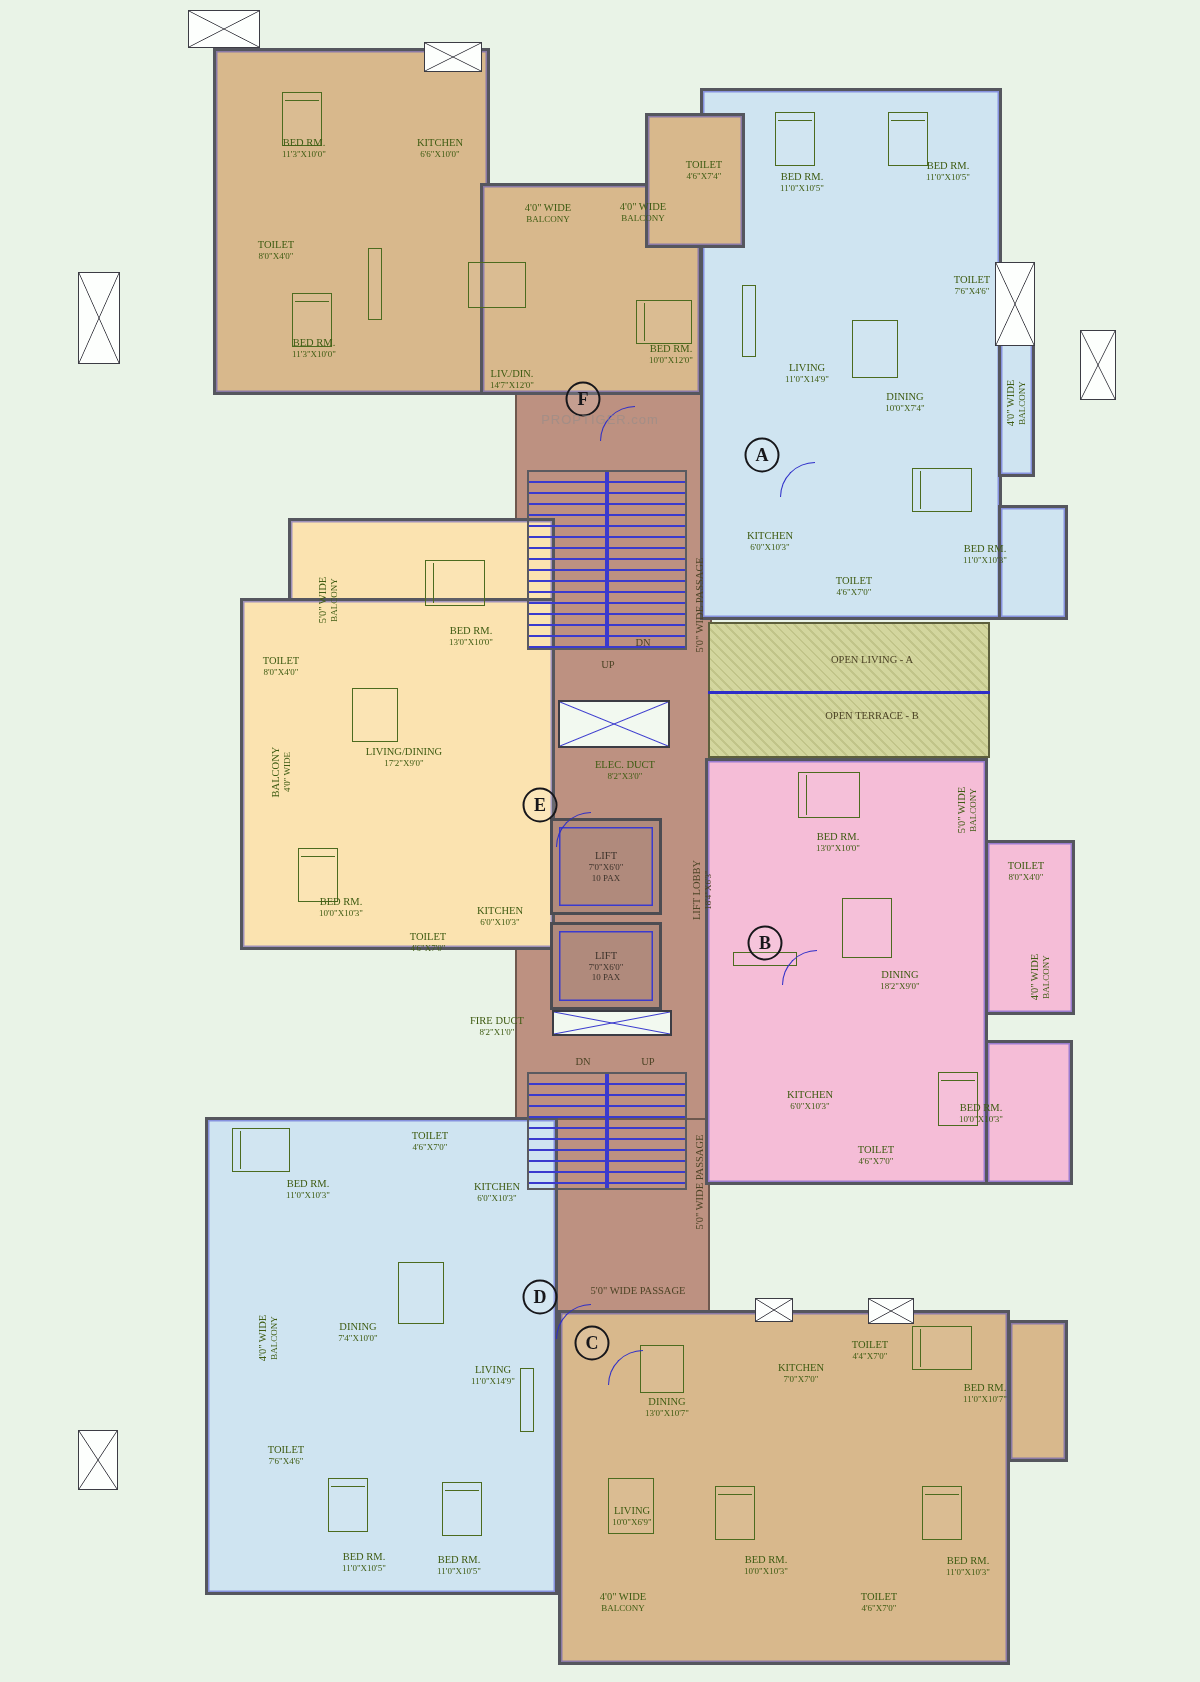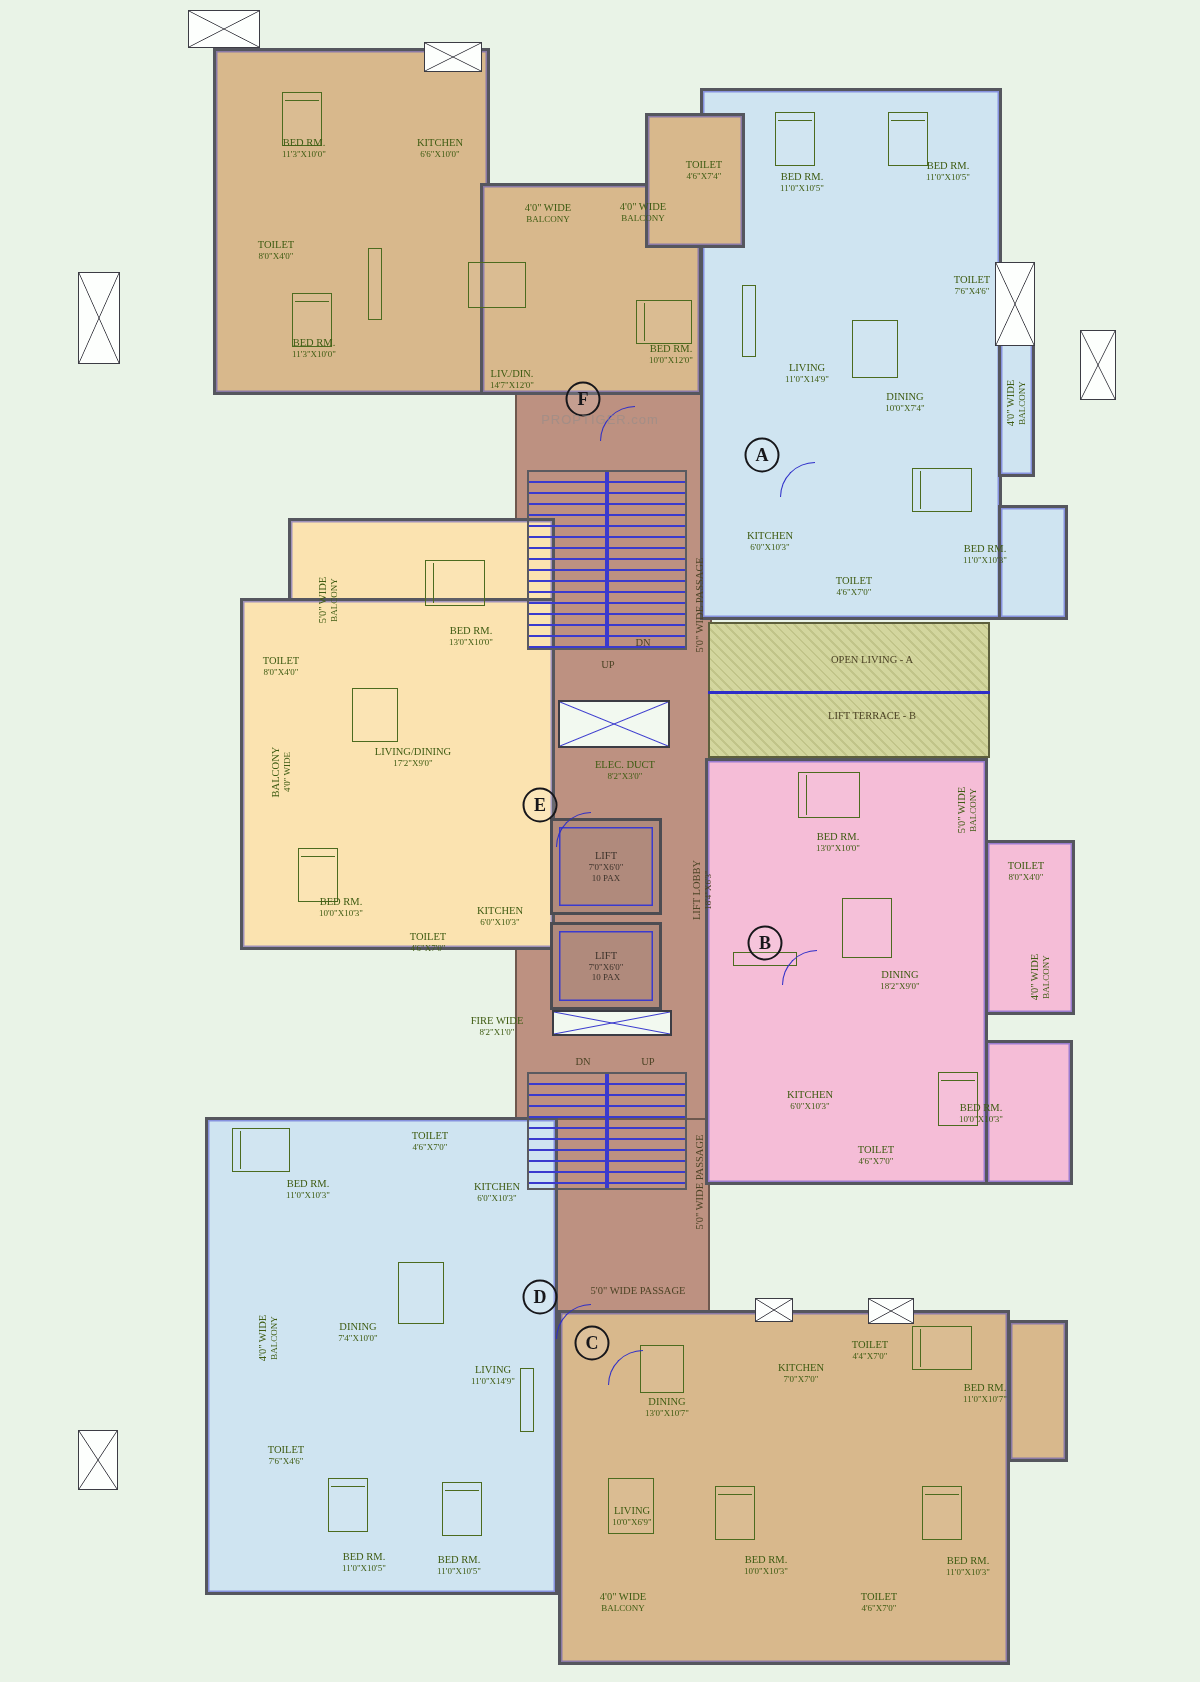--- a/index.html
+++ b/index.html
@@ -248,21 +248,21 @@
       <span class="d">BALCONY</span>
     </div>
   <div class="lbl" style="left:281px;top:666px">
       <span class="n">TOILET</span>
       <span class="d">8'0"X4'0"</span>
     </div>
   <div class="lbl" style="left:471px;top:636px">
       <span class="n">BED RM.</span>
       <span class="d">13'0"X10'0"</span>
     </div>
-  <div class="lbl" style="left:413px;top:757px">
+  <div class="lbl" style="left:404px;top:757px">
       <span class="n">LIVING/DINING</span>
       <span class="d">17'2"X9'0"</span>
     </div>
   <div class="lbl v" style="left:281px;top:772px">
       <span class="n">BALCONY</span>
       <span class="d">4'0" WIDE</span>
     </div>
   <div class="lbl" style="left:341px;top:907px">
       <span class="n">BED RM.</span>
       <span class="d">10'0"X10'3"</span>
@@ -361,41 +361,41 @@
       <span class="n">5'0" WIDE PASSAGE</span>
     </div>
   <div class="lbl brown" style="left:638px;top:1291px">
       <span class="n">5'0" WIDE PASSAGE</span>
     </div>
   <div class="lbl" style="left:625px;top:770px">
       <span class="n">ELEC. DUCT</span>
       <span class="d">8'2"X3'0"</span>
     </div>
   <div class="lbl" style="left:497px;top:1026px">
-      <span class="n">FIRE WIDE</span>
+      <span class="n">FIRE DUCT</span>
       <span class="d">8'2"X1'0"</span>
     </div>
   <div class="lbl brown" style="left:643px;top:643px">
       <span class="n">DN</span>
     </div>
   <div class="lbl brown" style="left:608px;top:665px">
       <span class="n">UP</span>
     </div>
   <div class="lbl brown" style="left:583px;top:1062px">
       <span class="n">DN</span>
     </div>
   <div class="lbl brown" style="left:648px;top:1062px">
       <span class="n">UP</span>
     </div>
 
   <div class="lbl brown" style="left:872px;top:660px">
       <span class="n">OPEN LIVING - A</span>
     </div>
   <div class="lbl brown" style="left:872px;top:716px">
-      <span class="n">LIFT TERRACE - B</span>
+      <span class="n">OPEN TERRACE - B</span>
     </div>
 
   <div class="ucircle" style="left:583px;top:399px">F</div>
   <div class="ucircle" style="left:762px;top:455px">A</div>
   <div class="ucircle" style="left:765px;top:943px">B</div>
   <div class="ucircle" style="left:540px;top:805px">E</div>
   <div class="ucircle" style="left:540px;top:1297px">D</div>
   <div class="ucircle" style="left:592px;top:1343px">C</div>
 
   <div class="wm" style="left:600px;top:419px">PROPTIGER.com</div>

